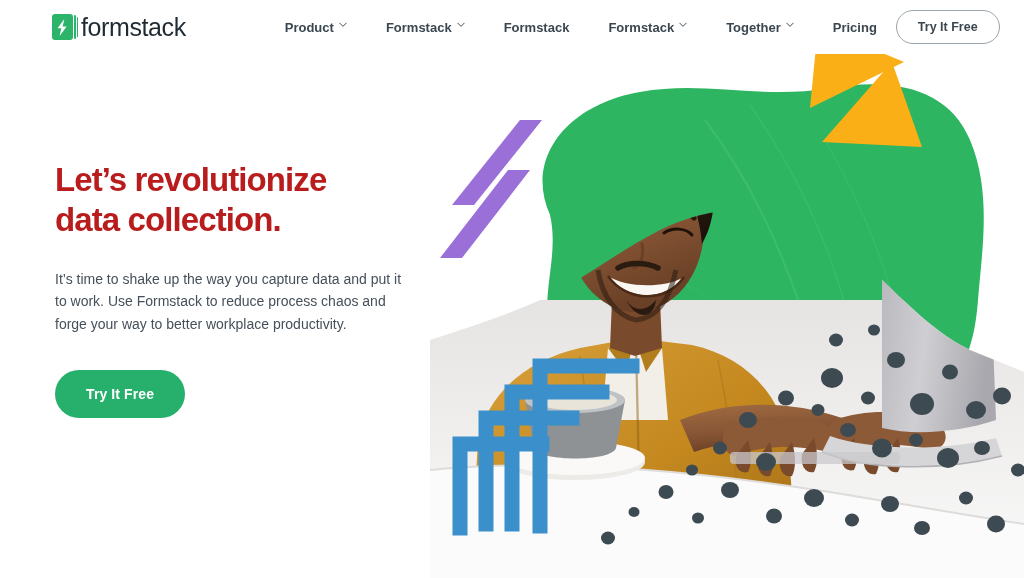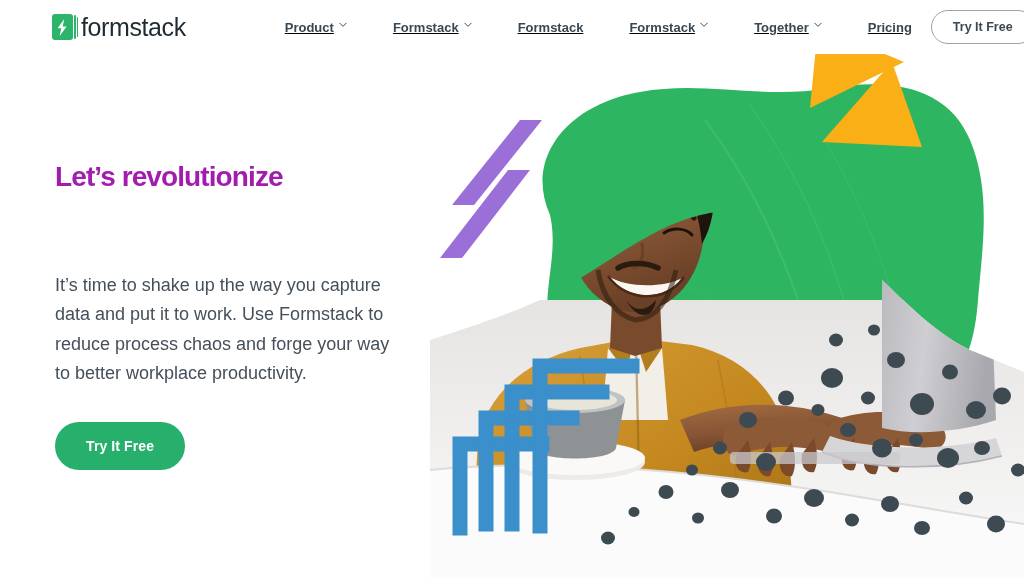--- a/index.html
+++ b/index.html
@@ -33,21 +33,21 @@
     background:#2CB46A; border-radius:1px;
   }
   .logo-mark .bolt {
     position:absolute; left:5px; top:4.5px; width:11px; height:17px;
   }
   .logo-text {
     font-size:25px; color:#1F2B33; letter-spacing:-0.4px; font-weight:400;
   }
 
   .nav-links {
-    display:flex; align-items:center; margin-left:80px; gap:8px;text-decoration:underline;
+    display:flex; align-items:center; margin-left:80px; gap:1px;
   }
   .nav-item {
     font-size:13px; color:#3A4750; font-weight:600;
     padding:0 19px; display:flex; align-items:center; gap:5px;
     cursor:pointer; white-space:nowrap;
   }
   .chev { display:inline-block; width:8px; height:8px; position:relative; top:-2px; }
   .chev svg { display:block; }
 
   .nav-right {
@@ -59,25 +59,25 @@
     background:#fff; cursor:pointer; white-space:nowrap;
   }
   .nav-login {
     font-size:13px; font-weight:600; color:#3A4750;
     margin-left:27px; cursor:pointer; white-space:nowrap;
   }
 
   
   .hero-copy { position:absolute; left:55px; top:160px; width:400px; z-index:30; }
   .headline {
-    font-size:28px; line-height:1.22; font-weight:700;
-    color:#a21caf; letter-spacing:-0.9px;
+    font-size:33px; line-height:1.22; font-weight:700;
+    color:#b91c1c; letter-spacing:-0.9px;
   }
   .subcopy {
-    margin-top:43px; font-size:18px; line-height:1.62; color:#45505A;
+    margin-top:27px; font-size:14px; line-height:1.62; color:#45505A;
     max-width:350px;
   }
   .hero-cta {
     margin-top:34px; display:inline-block;
     background:#27B06C; color:#fff;
     font-size:14px; font-weight:700;
     padding:16px 31px; border-radius:40px; border:none;
     cursor:pointer; letter-spacing:0.1px;
   }
 
@@ -336,19 +336,19 @@
         <ellipse cx="588" cy="470" rx="7" ry="6.5"></ellipse>
         <ellipse cx="406" cy="340" rx="7" ry="6.5"></ellipse>
         <ellipse cx="444" cy="330" rx="6" ry="5.5"></ellipse>
       </g>
     </svg>
   </div>
 
   <div class="hero-copy">
     <h1 class="headline">
       <span>Let’s revolutionize</span><br>
-      <br>
+      <span>data collection.</span><br>
     </h1>
     <p class="subcopy">It’s time to shake up the way you capture data and put it to work. Use Formstack to reduce process chaos and forge your way to better workplace productivity.</p>
     <button class="hero-cta">Try It Free</button>
   </div>
 
 </div>
 
 </body></html>

